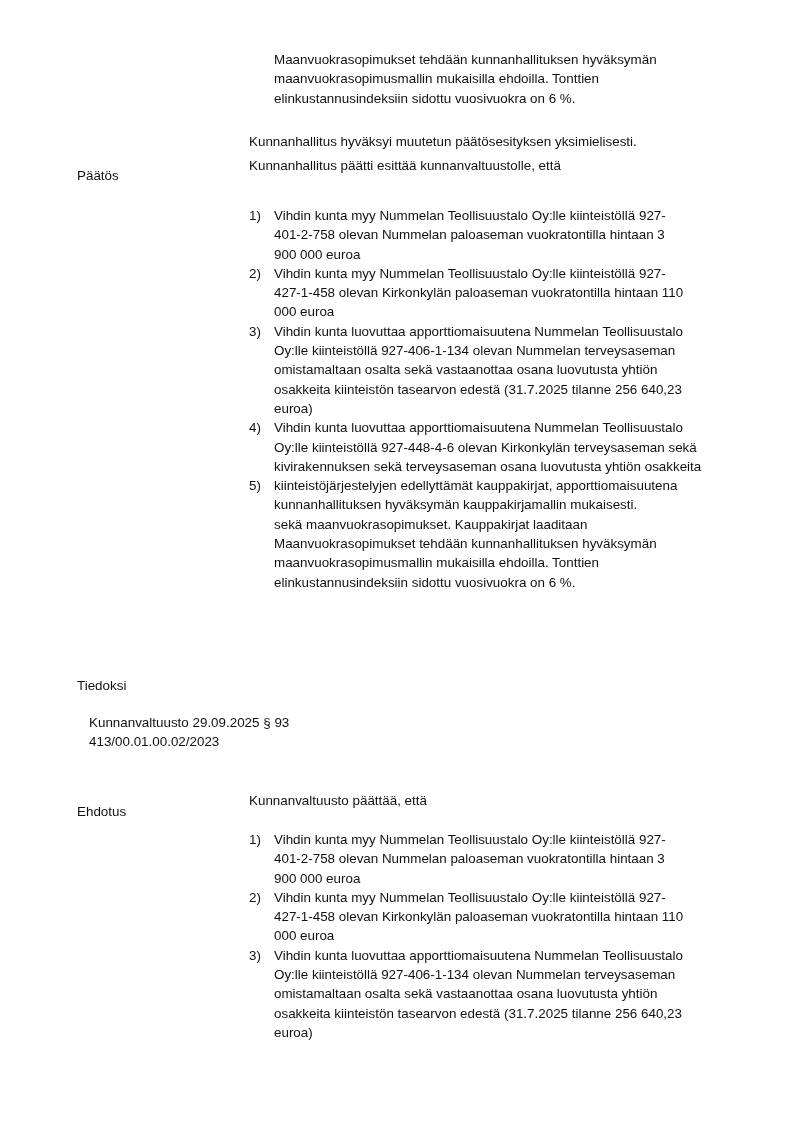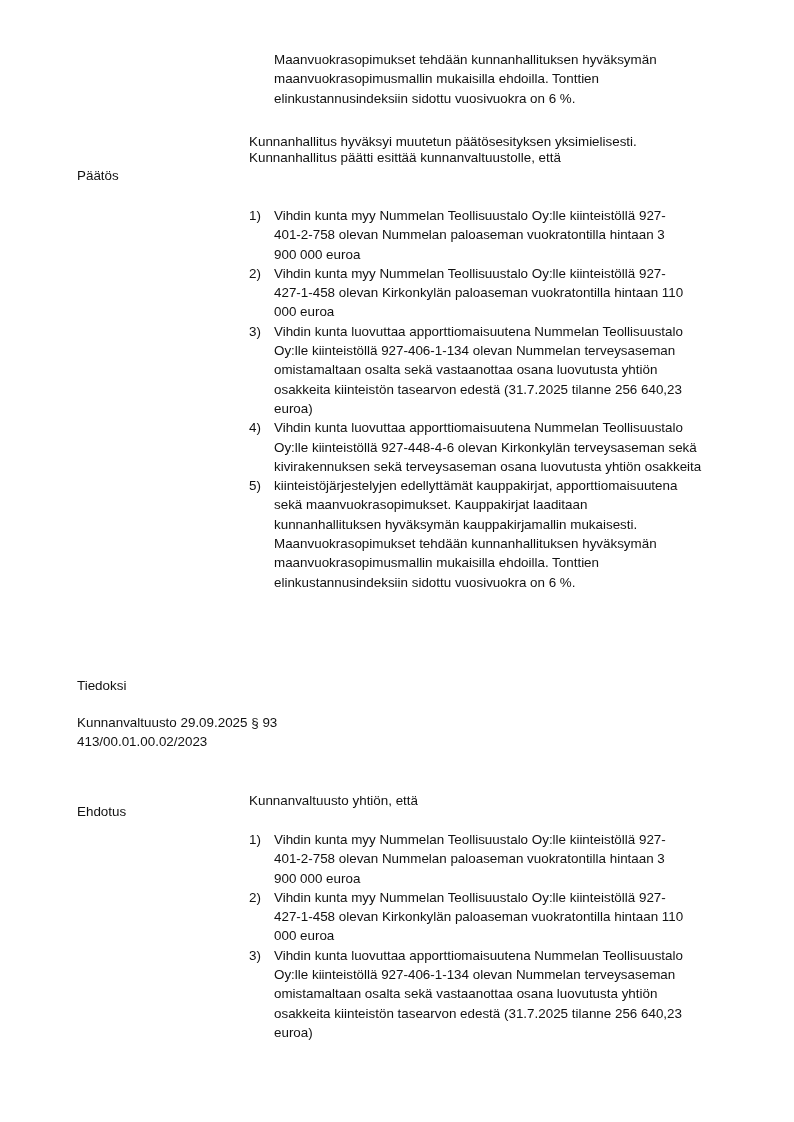--- a/index.html
+++ b/index.html
@@ -23,21 +23,21 @@
 
 <div class="indent-block" style="top:50px;">
   <span class="line">Maanvuokrasopimukset  tehdään kunnanhallituksen hyväksymän</span>
   <span class="line">maanvuokrasopimusmallin  mukaisilla ehdoilla. Tonttien</span>
   <span class="line">elinkustannusindeksiin sidottu vuosivuokra  on 6 %.</span>
 </div>
 
 <p class="para" style="top:132px;">Kunnanhallitus  hyväksyi muutetun  päätösesityksen yksimielisesti.</p>
 
 <p class="label" style="top:166px;text-align:right;">Päätös</p>
-<p class="para" style="top:148px;">Kunnanhallitus  päätti esittää kunnanvaltuustolle, että</p>
+<p class="para" style="top:156px;">Kunnanhallitus  päätti esittää kunnanvaltuustolle, että</p>
 
 <ol class="list" style="top:206px;">
   <li>
     <span class="num">1)</span>
     <span class="line">Vihdin kunta myy Nummelan  Teollisuustalo Oy:lle kiinteistöllä 927-</span>
     <span class="line">401-2-758 olevan Nummelan paloaseman vuokratontilla hintaan 3</span>
     <span class="line">900 000 euroa</span>
   </li>
   <li>
     <span class="num">2)</span>
@@ -55,37 +55,37 @@
   </li>
   <li>
     <span class="num">4)</span>
     <span class="line">Vihdin kunta luovuttaa apporttiomaisuutena  Nummelan Teollisuustalo</span>
     <span class="line">Oy:lle kiinteistöllä 927-448-4-6 olevan Kirkonkylän terveysaseman sekä</span>
     <span class="line">kivirakennuksen sekä terveysaseman osana luovutusta yhtiön osakkeita</span>
   </li>
   <li>
     <span class="num">5)</span>
     <span class="line">kiinteistöjärjestelyjen edellyttämät kauppakirjat, apporttiomaisuutena</span>
+    <span class="line">kunnanhallituksen hyväksymän kauppakirjamallin mukaisesti.</span>
     <span class="line">sekä maanvuokrasopimukset.  Kauppakirjat laaditaan</span>
-    <span class="line">kunnanhallituksen hyväksymän kauppakirjamallin mukaisesti.</span>
     <span class="line">Maanvuokrasopimukset  tehdään kunnanhallituksen hyväksymän</span>
     <span class="line">maanvuokrasopimusmallin  mukaisilla ehdoilla. Tonttien</span>
     <span class="line">elinkustannusindeksiin sidottu vuosivuokra  on 6 %.</span>
   </li>
 </ol>
 
 <p class="label" style="top:676px;">Tiedoksi</p>
 
-<div class="label" style="top:713px;">
+<div class="label" style="top:713px;margin-left:12px;">
   <span class="line">Kunnanvaltuusto  29.09.2025 § 93</span>
   <span class="line">413/00.01.00.02/2023</span>
 </div>
 
 <p class="label" style="top:791px;margin-top:11px;">Ehdotus</p>
-<p class="para" style="top:791px;">Kunnanvaltuusto  yhtiön, että</p>
+<p class="para" style="top:791px;">Kunnanvaltuusto  päättää, että</p>
 
 <ol class="list" style="top:830px;">
   <li>
     <span class="num">1)</span>
     <span class="line">Vihdin kunta myy Nummelan  Teollisuustalo Oy:lle kiinteistöllä 927-</span>
     <span class="line">401-2-758 olevan Nummelan paloaseman vuokratontilla hintaan 3</span>
     <span class="line">900 000 euroa</span>
   </li>
   <li>
     <span class="num">2)</span>

